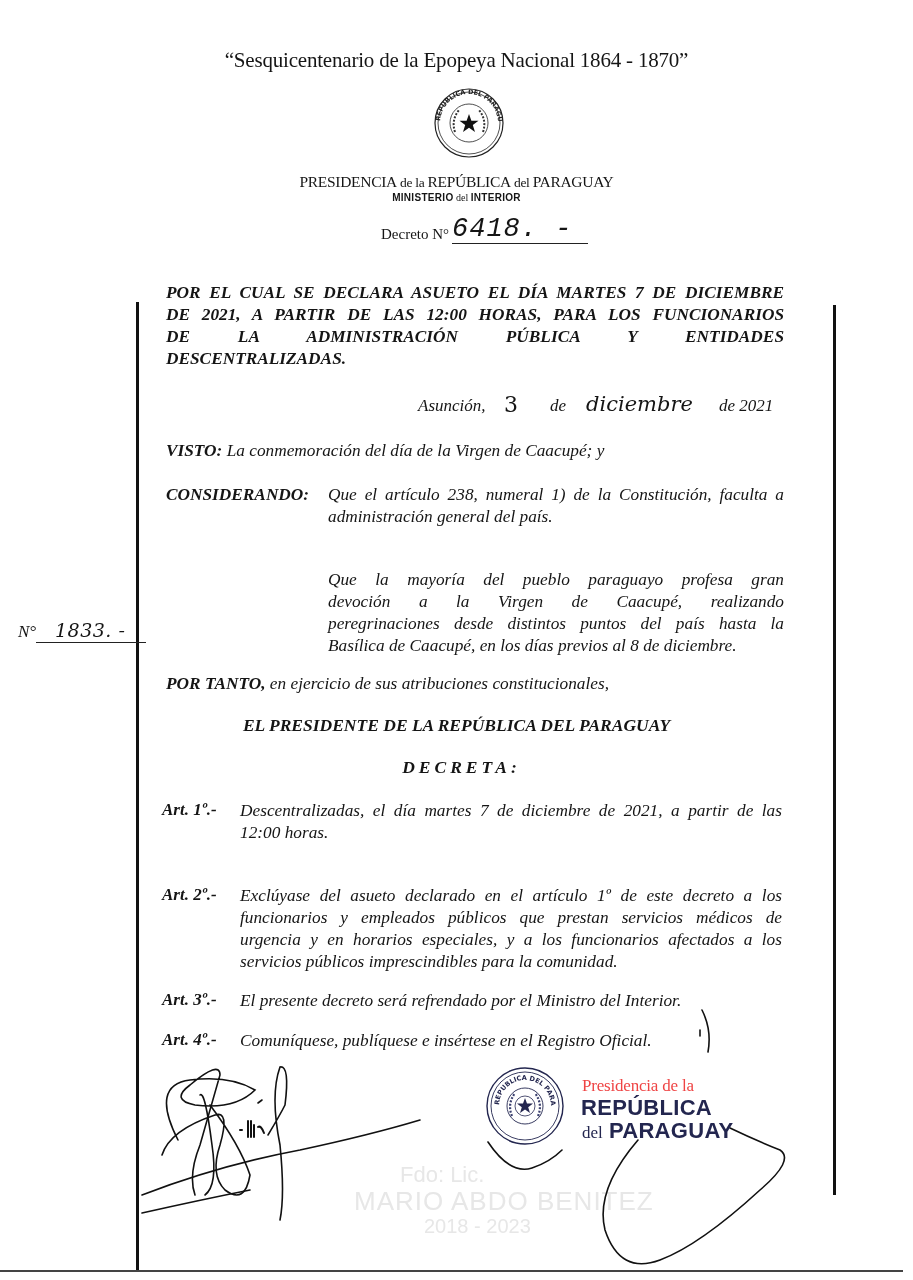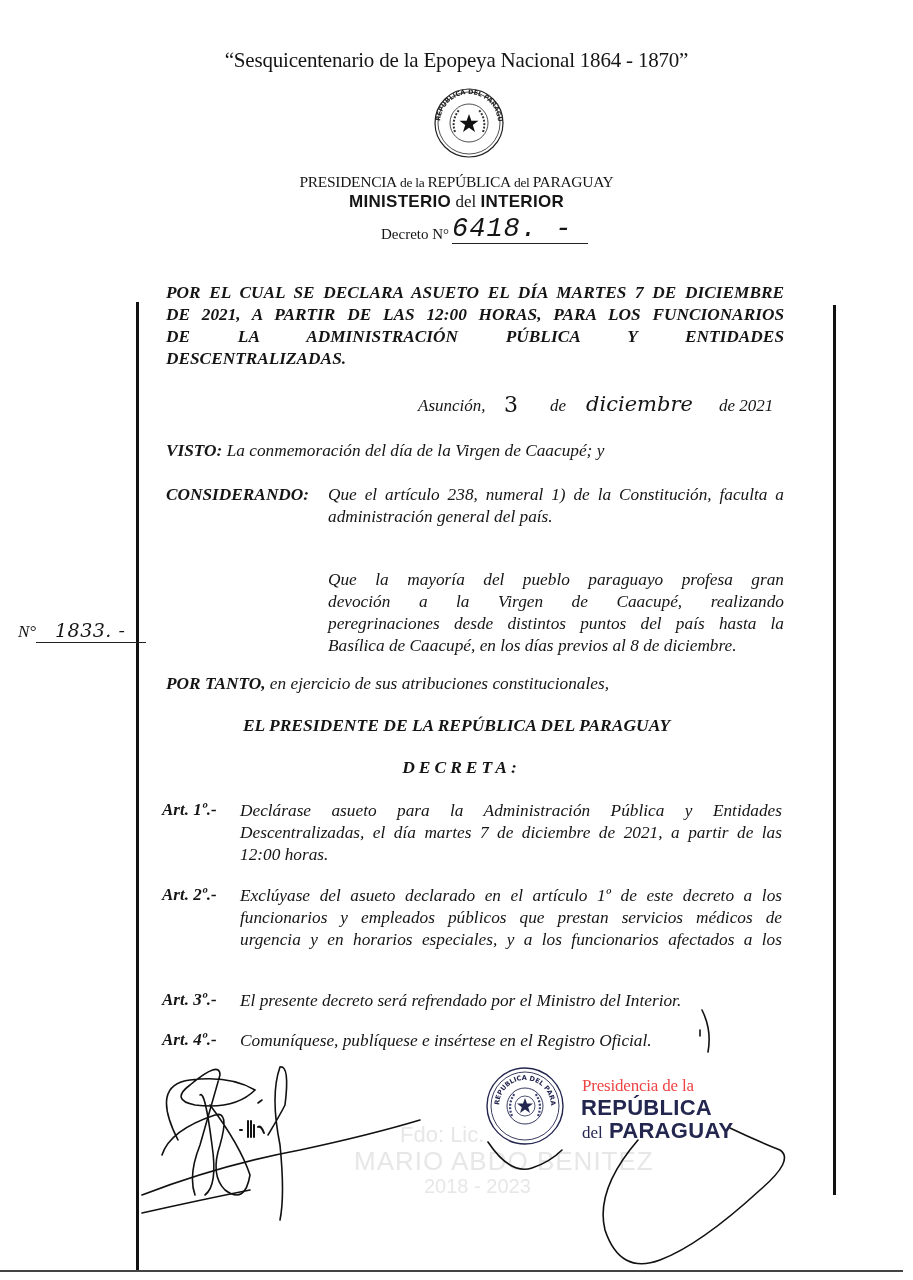--- a/index.html
+++ b/index.html
@@ -5,21 +5,21 @@
   html, body { margin: 0; padding: 0; background: #ffffff; }
   body { width: 913px; height: 1280px; position: relative; overflow: hidden; color: #151515; }
   .serif { font-family: "Liberation Serif", "DejaVu Serif", serif; }
   .sans { font-family: "Liberation Sans", "DejaVu Sans", sans-serif; }
   .abs { position: absolute; }
 
   #motto { left: 0; width: 913px; top: 48px; text-align: center; font-size: 21px; letter-spacing: -0.2px; }
   #seal-top { left: 415px; top: 88px; width: 108px; height: 70px; }
   #org1 { left: 0; width: 913px; top: 173px; text-align: center; font-size: 15.5px; letter-spacing: -0.3px; }
   #org1 .small { font-size: 13.5px; }
-  #org2 { left: 0; width: 913px; top: 192px; text-align: center; font-size: 17px; }
+  #org2 { left: 0; width: 913px; top: 192px; text-align: center; font-size: 10px; }
   #org2 b { font-weight: 700; letter-spacing: 0.3px; }
   #decreto { left: 381px; top: 226px; font-size: 15px; }
   #decreto-line { left: 452px; top: 243px; width: 136px; height: 1px; background: #222; }
   #decreto-num { left: 452px; top: 214px; font-size: 27px; font-style: italic; font-family: Liberation Mono, monospace; letter-spacing: 1px; }
 
   .vline { background: #111; width: 3px; }
   #vleft { left: 136px; top: 302px; height: 968px; }
   #vright { left: 833px; top: 305px; height: 890px; }
 
   .para { font-style: italic; font-size: 17.3px; line-height: 22px; text-align: justify; }
@@ -59,21 +59,21 @@
 
   #signature { left: 140px; top: 1055px; width: 300px; height: 170px; }
   #scribbles { left: 460px; top: 990px; width: 340px; height: 280px; }
   #seal-bottom { left: 485px; top: 1066px; width: 80px; height: 80px; }
   #pres-logo-1 { left: 582px; top: 1076px; font-size: 17px; color: #ef4444; letter-spacing: -0.2px; }
   #pres-logo-2 { left: 581px; top: 1095px; font-size: 22px; font-weight: 700; color: #23264f; letter-spacing: 0.3px; }
   #pres-logo-3 { left: 582px; top: 1118px; font-size: 22px; color: #23264f; }
   #pres-logo-3 .small { font-family: "Liberation Serif", serif; font-size: 17px; font-weight: 400; }
   #pres-logo-3 b { font-weight: 700; letter-spacing: 0.3px; }
 
-  .faint { color: #e7e7e7; }
+  .faint { color: #e7e7e7; margin-top: 40px; }
   #faint-1 { left: 400px; top: 1122px; font-size: 22px; }
   #faint-2 { left: 354px; top: 1146px; font-size: 26px; letter-spacing: 1px; }
   #faint-3 { left: 424px; top: 1175px; font-size: 20px; }
 
   #bottom-rule { left: 0; top: 1270px; width: 903px; height: 2px; background: #444; }
 </style>
 </head>
 <body>
 
 <div id="motto" class="abs serif">“Sesquicentenario de la Epopeya Nacional 1864 - 1870”</div>
@@ -143,30 +143,30 @@
 
 <div id="portanto" class="abs serif para">
   <b>POR TANTO,</b><span> en ejercicio de sus atribuciones constitucionales,</span>
 </div>
 
 <div id="president" class="abs serif">EL PRESIDENTE DE LA REPÚBLICA DEL PARAGUAY</div>
 <div id="decreta" class="abs serif">DECRETA:</div>
 
 <div id="a1-label" class="abs serif art-label">Art. 1º.-</div>
 <div id="a1-text" class="abs serif para art-text">
-  <span class="jl">Declárase asueto para la Administración Pública y Entidades</span>
   <span class="jl">Descentralizadas, el día martes 7 de diciembre de 2021, a partir de las</span>
   <span class="jl last">12:00 horas.</span>
 </div>
 
 <div id="a2-label" class="abs serif art-label">Art. 2º.-</div>
 <div id="a2-text" class="abs serif para art-text">
   <span class="jl">Exclúyase del asueto declarado en el artículo 1º de este decreto a los</span>
   <span class="jl">funcionarios y empleados públicos que prestan servicios médicos de</span>
   <span class="jl">urgencia y en horarios especiales, y a los funcionarios afectados a los</span>
+  <span class="jl last">servicios públicos imprescindibles para la comunidad.</span>
 </div>
 
 <div id="a3-label" class="abs serif art-label">Art. 3º.-</div>
 <div id="a3-text" class="abs serif para art-text">
   <span class="jl last">El presente decreto será refrendado por el Ministro del Interior.</span>
 </div>
 
 <div id="a4-label" class="abs serif art-label">Art. 4º.-</div>
 <div id="a4-text" class="abs serif para art-text">
   <span class="jl last">Comuníquese, publíquese e insértese en el Registro Oficial.</span>

